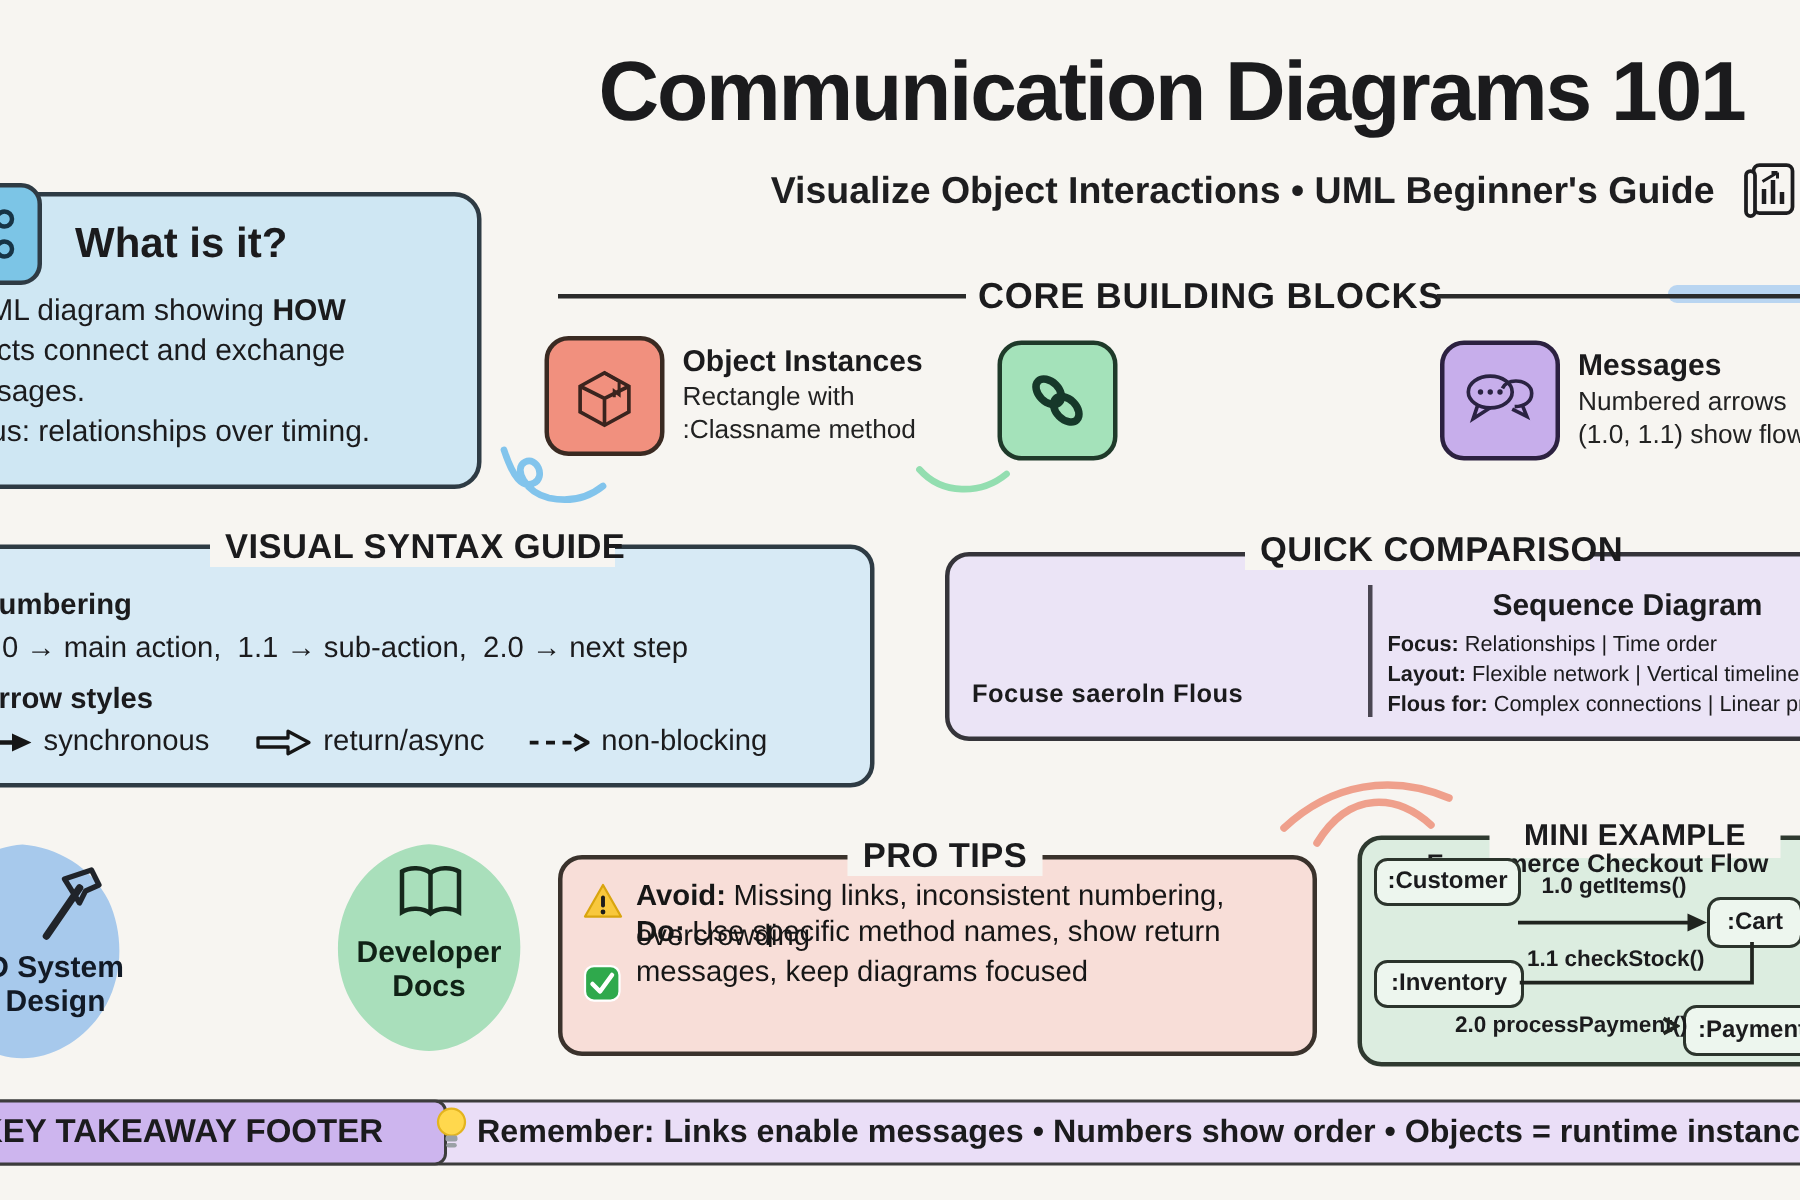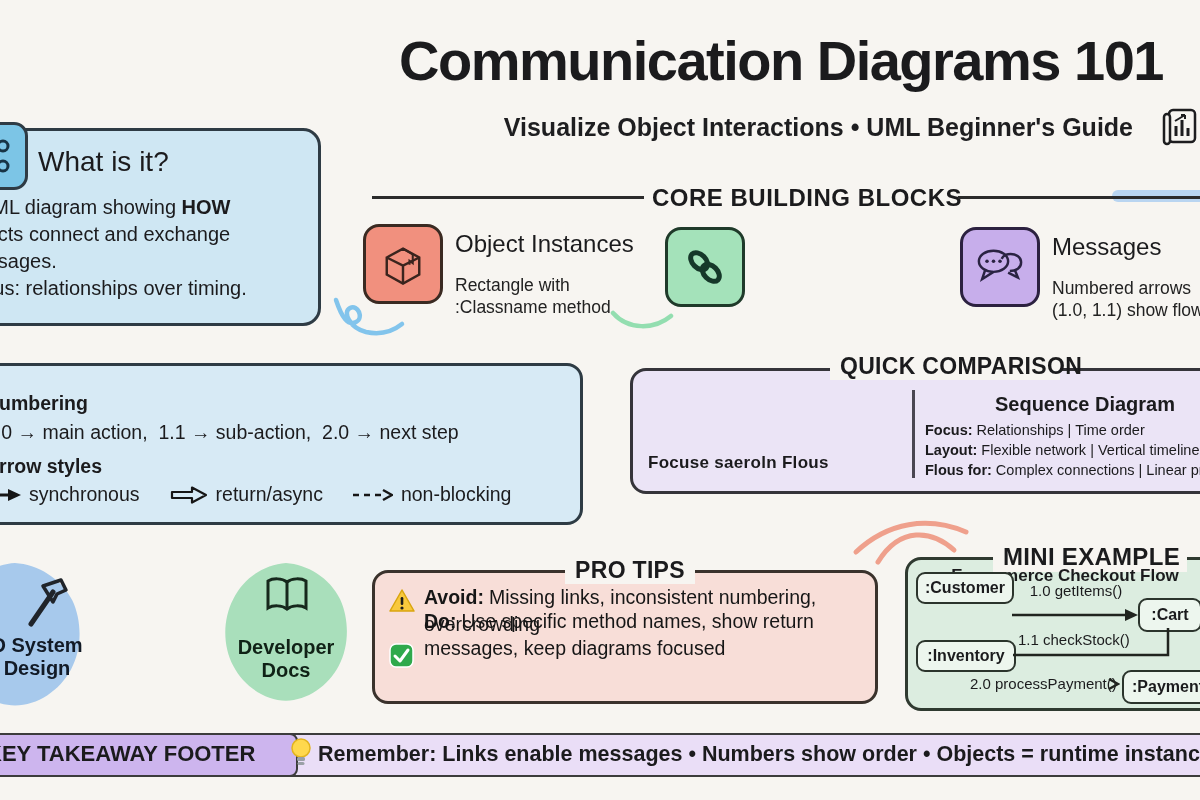--- a/index.html
+++ b/index.html
@@ -7,40 +7,40 @@
     font-family:"Liberation Sans","DejaVu Sans",sans-serif;color:#1b1b1d;}
   .abs{position:absolute;}
   .nowrap{white-space:nowrap;}
   .card{position:absolute;border:3px solid #2e3b44;border-radius:18px;}
   .chip{position:absolute;background:#f7f5f1;text-align:center;font-weight:800;
     white-space:nowrap;padding:0 10px;letter-spacing:.3px;}
   .hline{position:absolute;background:#2b2b2b;height:2.5px;}
   .page-title{position:absolute;left:362px;top:28px;width:838px;text-align:center;
     font-size:56px;font-weight:800;letter-spacing:-1.5px;white-space:nowrap;}
   .subtitle-row{position:absolute;left:430px;top:106px;width:770px;display:flex;
-    justify-content:flex-end;align-items:center;gap:25px;}
+    justify-content:flex-end;align-items:center;gap:15px;}
   .subtitle{font-size:25px;font-weight:600;color:#1e1e20;white-space:nowrap;}
   .tile{position:absolute;width:74px;height:74px;border:3px solid #2e2a26;border-radius:16px;
     display:flex;align-items:center;justify-content:center;}
-  .feat-title{font-size:24px;font-weight:400;margin-bottom:16px;white-space:nowrap;}
+  .feat-title{font-size:20px;font-weight:700;margin-bottom:0;white-space:nowrap;}
   .feat-desc{font-size:17.5px;line-height:22px;color:#222;white-space:nowrap;}
   .syntax-label{position:absolute;font-size:19.5px;font-weight:800;white-space:nowrap;}
   .syntax-row{position:absolute;font-size:19.5px;white-space:pre;}
   .arrow-row{position:absolute;display:flex;align-items:center;gap:12px;font-size:19.5px;white-space:nowrap;}
   .arrow-group{display:flex;align-items:center;gap:8px;margin-right:18px;}
   .cmp-title{position:absolute;font-size:20px;font-weight:800;text-align:center;white-space:nowrap;}
   .cmp-row{font-size:14.5px;line-height:20px;white-space:nowrap;}
   .cmp-row b{margin-right:4px;}
   .badge{position:absolute;}
   .badge-label{position:absolute;width:100%;text-align:center;font-size:20px;font-weight:800;line-height:23px;}
   .tip-text{position:absolute;font-size:19.5px;line-height:27px;color:#161616;}
   .tip-text b{margin-right:5px;}
   .node{position:absolute;background:#edf6ee;border:2.5px solid #2b342c;border-radius:9px;
     font-size:16px;font-weight:700;display:flex;align-items:center;justify-content:center;white-space:nowrap;}
-  .msg-label{position:absolute;font-size:15px;font-weight:400;white-space:nowrap;}
+  .msg-label{position:absolute;font-size:15px;font-weight:700;white-space:nowrap;}
   .footer-bar{position:absolute;left:-8px;top:733px;width:1216px;height:40px;background:#eadef7;
     border:2.5px solid #3c3c3c;border-radius:8px;}
   .footer-seg{position:absolute;left:-8px;top:733px;width:302px;height:40px;background:#cdb5ee;
     border:2.5px solid #3c3c3c;border-radius:8px;}
   .footer-seg-label{position:absolute;left:-14px;top:741px;font-size:22px;font-weight:800;white-space:nowrap;}
   .footer-text{position:absolute;left:318px;top:742px;font-size:21.5px;font-weight:600;white-space:nowrap;}
   .body-line{white-space:nowrap;font-size:20px;line-height:27px;}
   svg{display:block;}
 </style>
 </head>
@@ -67,21 +67,21 @@
   <div class="abs" style="left:-38px;top:122px;width:60px;height:62px;background:#7cc5e6;border:3px solid #2e3b44;border-radius:14px;display:flex;align-items:center;justify-content:center;">
     <span>
       <svg width="40" height="40" viewBox="0 0 40 40">
         <circle cx="28" cy="10" r="5" fill="none" stroke="#173445" stroke-width="3"></circle>
         <circle cx="28" cy="30" r="5" fill="none" stroke="#173445" stroke-width="3"></circle>
         <circle cx="8" cy="20" r="5" fill="none" stroke="#173445" stroke-width="3"></circle>
         <path d="M12,17 L24,11 M12,23 L24,29" stroke="#173445" stroke-width="3"></path>
       </svg>
     </span>
   </div>
-  <div class="abs" style="left:38px;top:146px;font-size:28px;font-weight:400;">What is it?</div>
+  <div class="abs" style="left:50px;top:146px;font-size:28px;font-weight:700;">What is it?</div>
   <div class="abs" style="left:-40px;top:194px;">
     <div class="body-line"><span>A UML diagram showing</span>
       <b>HOW</b></div>
     <div class="body-line">objects connect and exchange</div>
     <div class="body-line">messages.</div>
     <div class="body-line">Focus: relationships over timing.</div>
   </div>
 
   <div class="hline" style="left:372px;top:196px;width:272px;"></div>
   <div class="abs" style="left:652px;top:184px;width:300px;text-align:center;font-size:24px;font-weight:800;letter-spacing:.5px;white-space:nowrap;">CORE BUILDING BLOCKS</div>
@@ -142,20 +142,21 @@
       <path d="M6,4 C12,22 18,30 26,26 C34,22 28,8 20,12 C12,16 20,32 36,36 C50,39 62,36 72,28" fill="none" stroke="#82c4ec" stroke-width="4.5" stroke-linecap="round"></path>
     </svg>
   </div>
   <div class="abs" style="left:610px;top:310px;">
     <svg width="64" height="24" viewBox="0 0 64 24">
       <path d="M3,3 C18,20 44,20 61,6" fill="none" stroke="#93deb0" stroke-width="4.5" stroke-linecap="round"></path>
     </svg>
   </div>
 
   <div class="card" style="left:-45px;top:363px;width:622px;height:156px;background:#d7eaf5;border-radius:16px;"></div>
+  <div class="chip" style="left:140px;top:350px;width:250px;font-size:23px;line-height:28px;">VISUAL SYNTAX GUIDE</div>
   <div class="syntax-label" style="left:-15px;top:392px;">Numbering</div>
   <div class="syntax-row" style="left:-15px;top:421px;">1.0 → main action,  1.1 → sub-action,  2.0 → next step</div>
   <div class="syntax-label" style="left:-15px;top:455px;">Arrow styles</div>
   <div class="arrow-row" style="left:-15px;top:483px;">
     <span class="arrow-group">
       <span>
         <svg width="36" height="14" viewBox="0 0 36 14">
           <line x1="0" y1="7" x2="24" y2="7" stroke="#161616" stroke-width="3"></line>
           <polygon points="23,1 36,7 23,13" fill="#161616"></polygon>
         </svg>
@@ -218,21 +219,21 @@
   <div class="badge" style="left:220px;top:560px;width:132px;height:145px;">
     <svg width="132" height="145" viewBox="0 0 100 100" preserveAspectRatio="none">
       <path d="M50,2 C66,3 83,12 91,27 C98,41 98,59 90,73 C82,87 66,97 50,97 C34,97 18,87 10,73 C2,59 2,41 10,27 C18,12 34,3 50,2 Z" fill="#a9dfbb"></path>
     </svg>
     <span class="abs" style="left:44px;top:16px;">
       <svg width="46" height="40" viewBox="0 0 46 40">
         <path d="M23,6 C18,2 9,2 4,5 L4,32 C9,29 18,29 23,33 C28,29 37,29 42,32 L42,5 C37,2 28,2 23,6 Z" fill="none" stroke="#16281c" stroke-width="3"></path>
         <line x1="23" y1="6" x2="23" y2="33" stroke="#16281c" stroke-width="3"></line>
       </svg>
     </span>
-    <div class="badge-label" style="left:0;top:64px;color:#102216;margin-top:12px;">
+    <div class="badge-label" style="left:0;top:64px;color:#102216;">
       <div>Developer</div>
       <div>Docs</div>
     </div>
   </div>
 
   <div class="card" style="left:372px;top:570px;width:500px;height:128px;background:#f8ded8;border-color:#3a322c;border-radius:16px;"></div>
   <div class="chip" style="left:565px;top:556px;width:110px;font-size:23px;line-height:28px;">PRO TIPS</div>
   <span class="abs" style="left:388px;top:588px;">
     <svg width="28" height="25" viewBox="0 0 28 25">
       <path d="M14,2 L26,23 L2,23 Z" fill="#f8c83d" stroke="#d9a50f" stroke-width="1.5" stroke-linejoin="round"></path>
@@ -253,21 +254,21 @@
     <b>Do:</b><span>Use specific method names, show return messages, keep diagrams focused</span>
   </div>
 
   <div class="abs" style="left:850px;top:508px;">
     <svg width="120" height="58" viewBox="0 0 120 58">
       <path d="M6,44 C38,14 78,8 116,24" fill="none" stroke="#efa08c" stroke-width="5" stroke-linecap="round"></path>
       <path d="M28,54 C50,18 82,22 104,42" fill="none" stroke="#efa08c" stroke-width="5" stroke-linecap="round"></path>
     </svg>
   </div>
   <div class="card" style="left:905px;top:557px;width:320px;height:148px;background:#dcede0;border-color:#2f3a30;border-radius:16px;"></div>
-  <div class="chip" style="left:993px;top:542px;width:174px;font-size:24px;line-height:30px;">MINI EXAMPLE</div>
+  <div class="chip" style="left:993px;top:542px;width:174px;font-size:20px;line-height:30px;">MINI EXAMPLE</div>
   <div class="abs nowrap" style="left:920px;top:566px;width:290px;text-align:center;font-size:17px;font-weight:800;">E-commerce Checkout Flow</div>
 
   <div class="node" style="left:916px;top:572px;width:94px;height:28px;text-align:center;">:Customer</div>
   <div class="node" style="left:1138px;top:598px;width:60px;height:30px;">:Cart</div>
   <div class="node" style="left:916px;top:640px;width:96px;height:28px;">:Inventory</div>
   <div class="node" style="left:1122px;top:670px;width:150px;height:30px;justify-content:flex-start;padding-left:8px;">:PaymentGateway</div>
 
   <div class="msg-label" style="left:1016px;top:582px;width:120px;text-align:center;">1.0 getItems()</div>
   <span class="abs" style="left:1012px;top:608px;">
     <svg width="126" height="14" viewBox="0 0 126 14">

